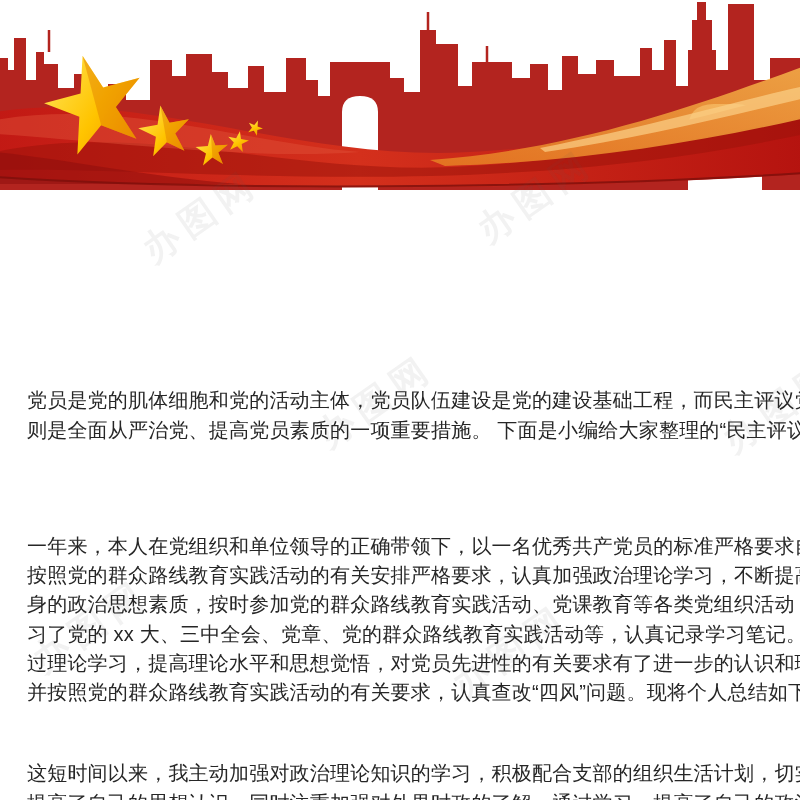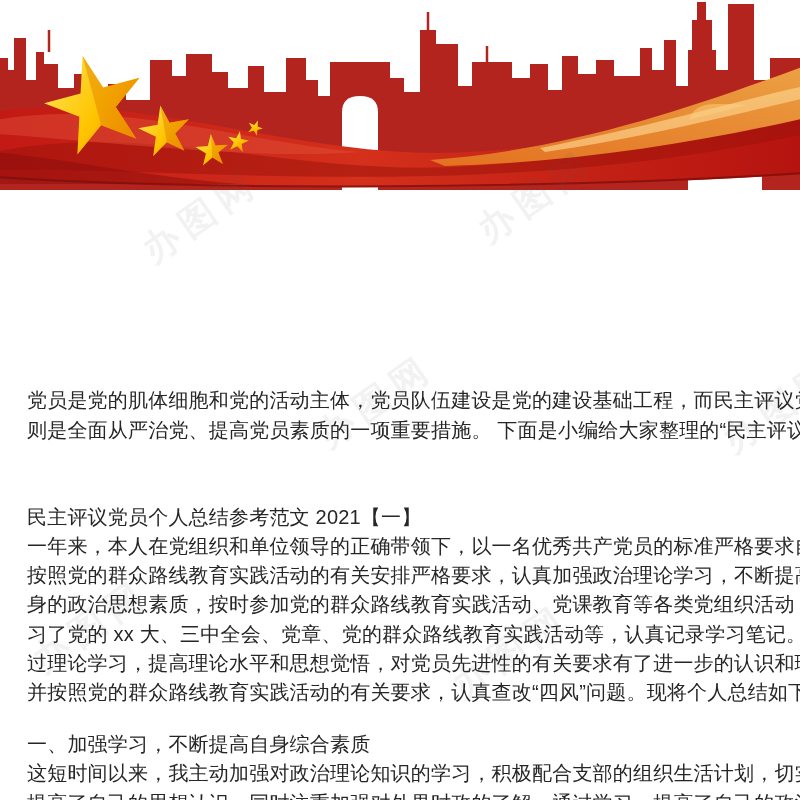--- a/index.html
+++ b/index.html
@@ -105,31 +105,29 @@
   <div class="wm" style="left:310px;top:377px;">办图网</div>
   <div class="wm" style="left:715px;top:382px;">办图网</div>
   <div class="wm" style="left:25px;top:602px;">办图网</div>
   <div class="wm" style="left:445px;top:627px;">办图网</div>
 
   <div id="intro" class="textblock">
     <div class="line">党员是党的肌体细胞和党的活动主体，党员队伍建设是党的建设基础工程，而民主评议党员</div>
     <div class="line">则是全面从严治党、提高党员素质的一项重要措施。 下面是小编给大家整理的“民主评议党</div>
   </div>
 
-  <div id="sec-title" class="textblock">民主评议党员个人总结参考范文 2021【一】</div>
 
   <div id="body-par" class="textblock">
     <div class="line">一年来，本人在党组织和单位领导的正确带领下，以一名优秀共产党员的标准严格要求自己，</div>
     <div class="line">按照党的群众路线教育实践活动的有关安排严格要求，认真加强政治理论学习，不断提高自</div>
     <div class="line">身的政治思想素质，按时参加党的群众路线教育实践活动、党课教育等各类党组织活动，学</div>
     <div class="line">习了党的 xx 大、三中全会、党章、党的群众路线教育实践活动等，认真记录学习笔记。通</div>
     <div class="line">过理论学习，提高理论水平和思想觉悟，对党员先进性的有关要求有了进一步的认识和理解，</div>
     <div class="line">并按照党的群众路线教育实践活动的有关要求，认真查改“四风”问题。现将个人总结如下：</div>
   </div>
 
-  <div id="sub-head" class="textblock">一、加强学习，不断提高自身综合素质</div>
 
   <div id="closing" class="textblock">
     <div class="line">这短时间以来，我主动加强对政治理论知识的学习，积极配合支部的组织生活计划，切实地</div>
     <div class="line">提高了自己的思想认识，同时注重加强对外界时政的了解，通过学习，提高了自己的政治敏</div>
   </div>
 
 </div>
 
 </body></html>

